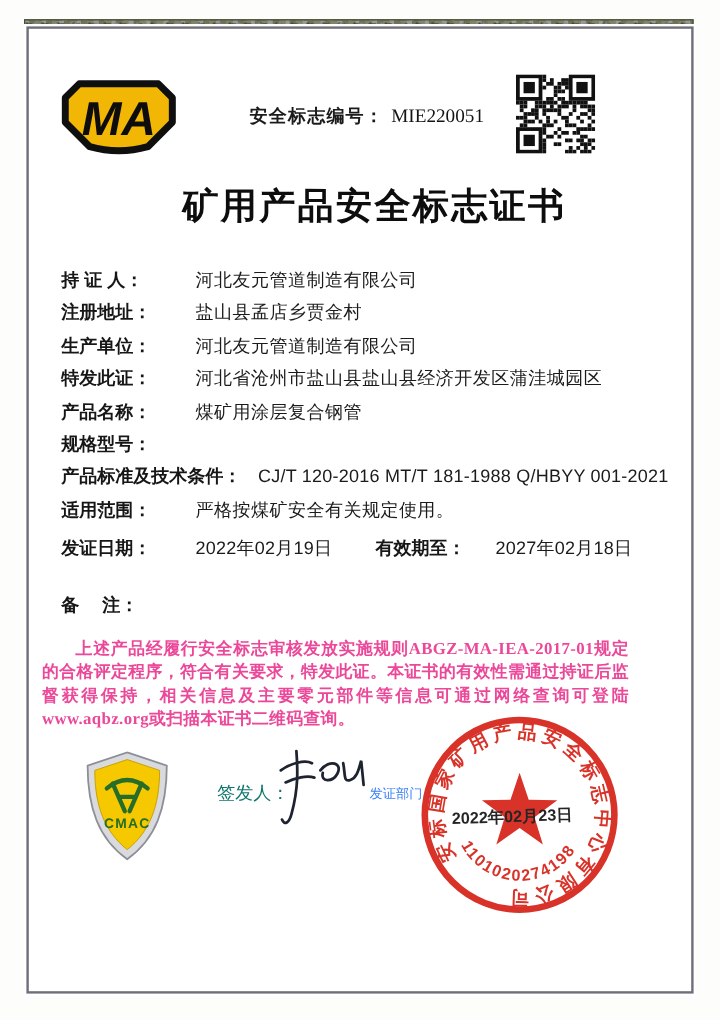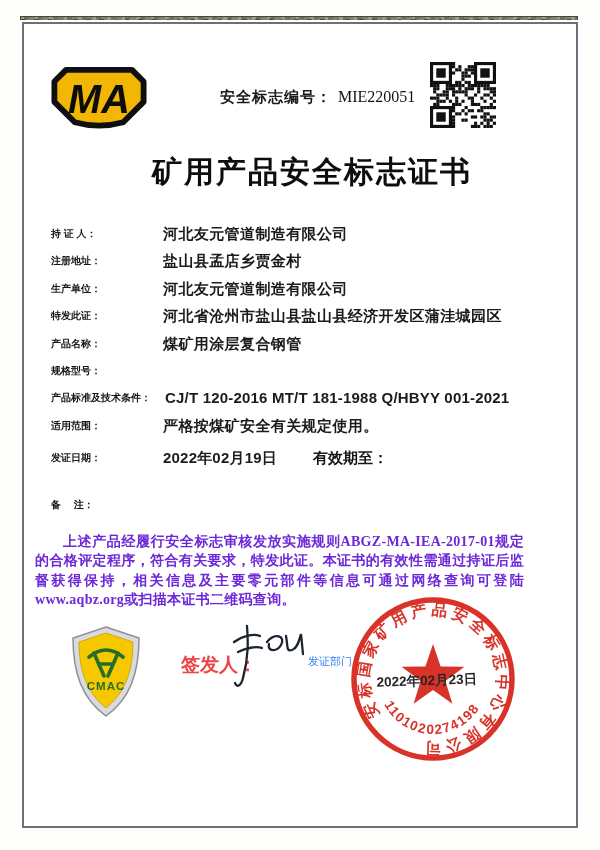--- a/index.html
+++ b/index.html
@@ -20,55 +20,55 @@
       repeating-linear-gradient(90deg, rgba(172,180,192,.5) 0 3px, rgba(88,94,66,.45) 3px 8px, rgba(0,0,0,0) 8px 14px);
     background-size:17px 15px,13px 13px,29px 100%;
   }
   .page{
     position:absolute;left:20px;top:20px;right:20px;bottom:20px;
     background:#ffffff;
   }
   .pageline{position:absolute;inset:2px;border:2px solid #6e7079;pointer-events:none;}
 
   .ma-logo{position:absolute;left:31px;top:46px;width:96px;height:64px;}
-  .certno{position:absolute;left:200px;top:68px;white-space:nowrap;}
+  .certno{position:absolute;left:188px;top:68px;white-space:nowrap;}
   .certno .lab{font-size:15px;font-weight:700;color:#1b1b1b;letter-spacing:1px;}
   .certno .num{font-family:"Liberation Serif",serif;font-size:16px;color:#141414;margin-left:6px;}
   .qr{position:absolute;left:410px;top:42px;width:66px;height:66px;}
 
   .title{
     position:absolute;left:12px;top:132px;width:100%;text-align:center;
     font-size:30px;font-weight:900;letter-spacing:2px;color:#0d0d0d;
   }
 
   .fields{position:absolute;left:31px;top:204px;width:468px;}
   .frow{display:flex;align-items:flex-start;height:27.4px;line-height:20px;}
   .frow .lab{
-    flex:0 0 112px;font-size:10px;font-weight:700;color:#161616;white-space:nowrap;
+    flex:0 0 112px;font-size:15px;font-weight:700;color:#161616;white-space:nowrap;
   }
   .frow .lab.wide{flex:0 0 auto;margin-right:14px;}
   .frow .val{
-    font-family:"Liberation Serif",serif;font-weight:700;font-size:15px;
+    font-family:"Liberation Serif",serif;font-weight:400;font-size:15px;
     color:#1b1b1b;letter-spacing:.4px;white-space:nowrap;
   }
   .frow .val.sans{font-family:"Liberation Sans",sans-serif;letter-spacing:.2px;}
   .frow.gap1{margin-top:5px;}
   .frow.gap2{margin-top:19px;}
   .frow .val1{flex:0 0 150px;}
   .frow .lab2{flex:0 0 100px;font-size:15px;font-weight:700;color:#161616;white-space:nowrap;}
 
   .statement{
     position:absolute;left:15px;top:512px;width:489px;
     font-family:"Liberation Serif",serif;font-weight:700;
-    font-size:14px;line-height:19.4px;color:#6d28d9;
+    font-size:14px;line-height:19.4px;color:#ec4899;
     text-align:justify;text-indent:2em;letter-spacing:.3px;
   }
 
   .cmac{position:absolute;left:51px;top:606px;width:70px;height:92px;}
-  .signer{position:absolute;left:161px;top:632px;font-size:19px;font-weight:700;color:#ef4444;white-space:nowrap;}
+  .signer{position:absolute;left:161px;top:632px;font-size:15px;font-weight:400;color:#0f766e;white-space:nowrap;}
   .signature{position:absolute;left:206px;top:596px;width:80px;height:84px;}
   .issuer{position:absolute;left:288px;top:634px;font-size:11px;font-weight:400;color:#3b82f6;white-space:nowrap;}
   .seal{position:absolute;left:326px;top:572px;width:176px;height:176px;opacity:.95;}
 </style>
 </head>
 <body>
 
 <div class="frame"></div>
 <div class="page">
   <div class="pageline"></div>
@@ -271,20 +271,21 @@
       <span class="val sans">CJ/T 120-2016 MT/T 181-1988 Q/HBYY 001-2021</span>
     </div>
     <div class="frow">
       <span class="lab">适用范围：</span>
       <span class="val">严格按煤矿安全有关规定使用。</span>
     </div>
     <div class="frow gap1">
       <span class="lab">发证日期：</span>
       <span class="val sans val1">2022年02月19日</span>
       <span class="lab2">有效期至：</span>
+      <span class="val sans">2027年02月18日</span>
     </div>
     <div class="frow gap2">
       <span class="lab">备　 注：</span>
       <span class="val"></span>
     </div>
   </div>
 
   <div class="statement">上述产品经履行安全标志审核发放实施规则ABGZ-MA-IEA-2017-01规定的合格评定程序，符合有关要求，特发此证。本证书的有效性需通过持证后监督获得保持，相关信息及主要零元部件等信息可通过网络查询可登陆www.aqbz.org或扫描本证书二维码查询。</div>
 
   <svg class="cmac" viewBox="0 0 70 92">

